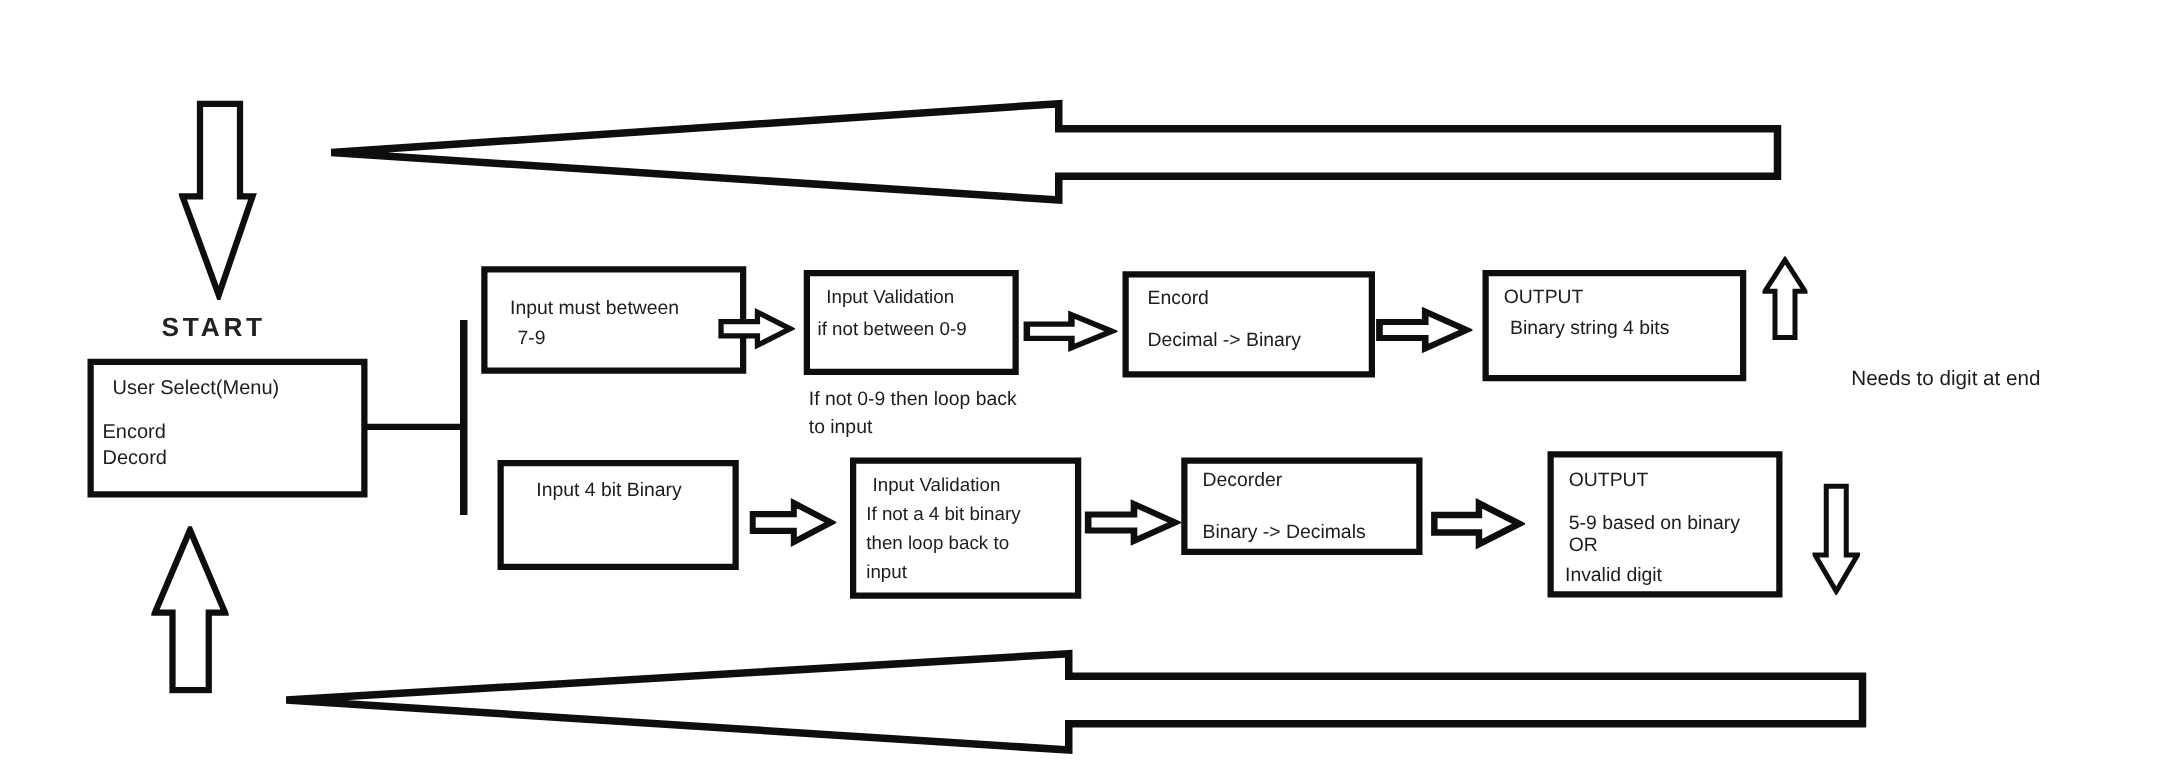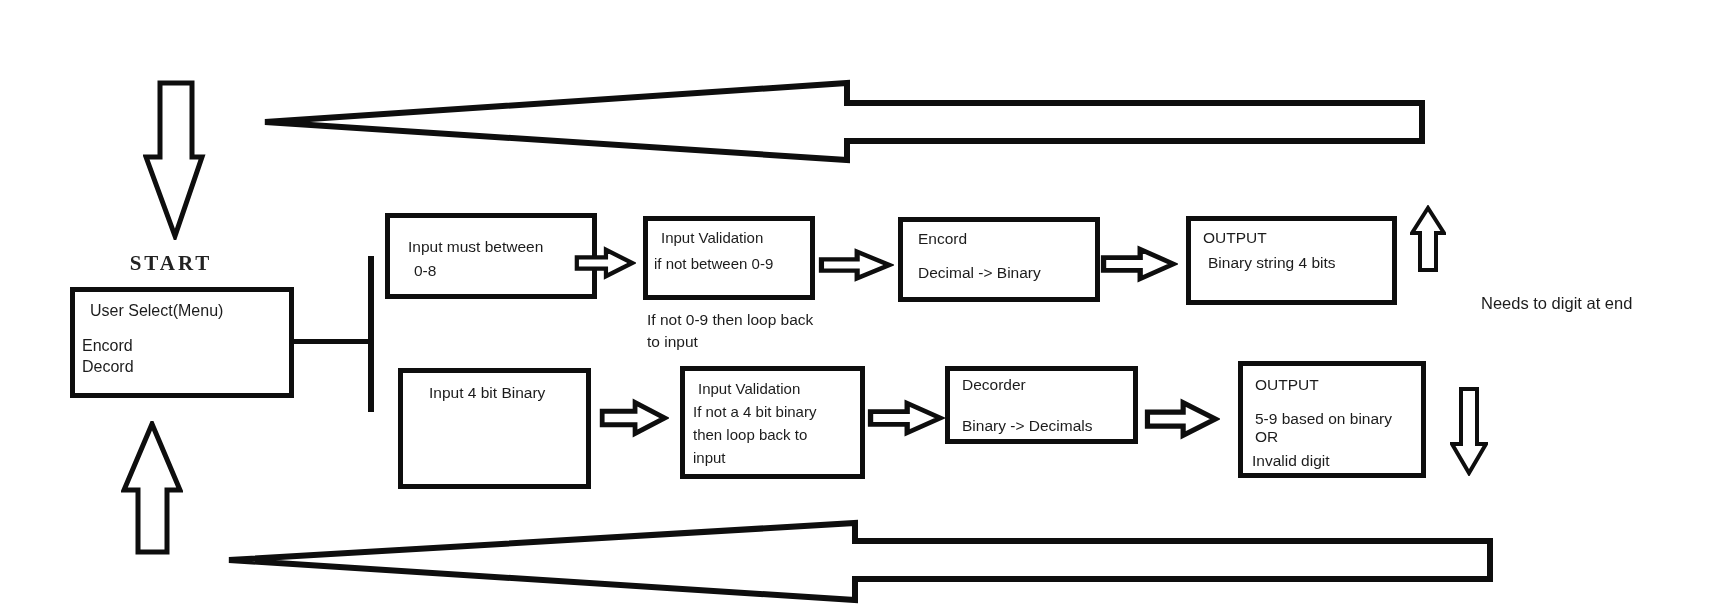--- a/index.html
+++ b/index.html
@@ -34,34 +34,34 @@
 </style>
 </head>
 <body>
 
 <div class="canvas">
 
   <svg class="arrow" style="left:143px;top:80px;" width="64" height="160" viewBox="0 0 64 160">
     <polygon stroke-width="5" points="17,3 49,3 49,77 59,77 32,156 3,77 17,77"></polygon>
   </svg>
 
-  <div class="txt start" style="left:118px;top:251px;width:106px;text-align:center;font-family:Liberation Serif, serif;">START</div>
+  <div class="txt start" style="left:118px;top:251px;width:106px;text-align:center;">START</div>
 
   <div class="box" style="left:70px;top:287px;width:224px;height:111px;font-size:16px;">
     <div class="ln" style="margin:9px 0 0 15px;">User Select(Menu)</div>
     <div class="ln" style="margin:15px 0 0 7px;">Encord</div>
     <div class="ln" style="margin:1px 0 0 7px;">Decord</div>
   </div>
 
   <div class="line" style="left:293px;top:339px;width:78px;height:5px;"></div>
   <div class="line" style="left:368px;top:256px;width:6px;height:156px;"></div>
 
   <div class="box" style="left:385px;top:213px;width:212px;height:86px;">
     <div class="ln" style="margin:19px 0 0 18px;">Input must between</div>
-    <div class="ln" style="margin:4px 0 0 24px;">0-8</div>
+    <div class="ln" style="margin:4px 0 0 24px;">7-9</div>
   </div>
 
   <svg class="arrow" style="left:574px;top:246px;" width="62" height="34" viewBox="0 0 66 36" preserveAspectRatio="none">
     <polygon stroke-width="4.5" points="3,12 34,12 34,4 62,18 34,32 34,24 3,24"></polygon>
   </svg>
 
   <div class="box" style="left:643px;top:216px;width:172px;height:84px;font-size:15px;">
     <div class="ln" style="margin:7px 0 0 13px;">Input Validation</div>
     <div class="ln" style="margin:6px 0 0 6px;">if not between 0-9</div>
   </div>
@@ -88,21 +88,21 @@
     <div class="ln" style="margin:7px 0 0 12px;">OUTPUT</div>
     <div class="ln" style="margin:5px 0 0 17px;">Binary string 4 bits</div>
   </div>
 
   <svg class="arrow" style="left:1410px;top:205px;" width="36" height="68" viewBox="0 0 36 68">
     <polygon stroke-width="4" points="18,3 34,28 26,28 26,65 10,65 10,28 2,28"></polygon>
   </svg>
 
   <div class="txt" style="left:1481px;top:294px;font-size:16.5px;">Needs to digit at end</div>
 
-  <div class="box" style="left:398px;top:368px;width:193px;height:121px;">
+  <div class="box" style="left:398px;top:368px;width:193px;height:88px;">
     <div class="ln" style="margin:10px 0 0 26px;">Input 4 bit Binary</div>
   </div>
 
   <svg class="arrow" style="left:599px;top:398px;" width="70" height="40" viewBox="0 0 66 36" preserveAspectRatio="none">
     <polygon stroke-width="4.5" points="3,12 34,12 34,4 62,18 34,32 34,24 3,24"></polygon>
   </svg>
 
   <div class="box" style="left:680px;top:366px;width:185px;height:113px;font-size:15px;line-height:23px;">
     <div class="ln" style="margin:6px 0 0 13px;">Input Validation</div>
     <div class="ln" style="margin:0 0 0 8px;">If not a 4 bit binary</div>

